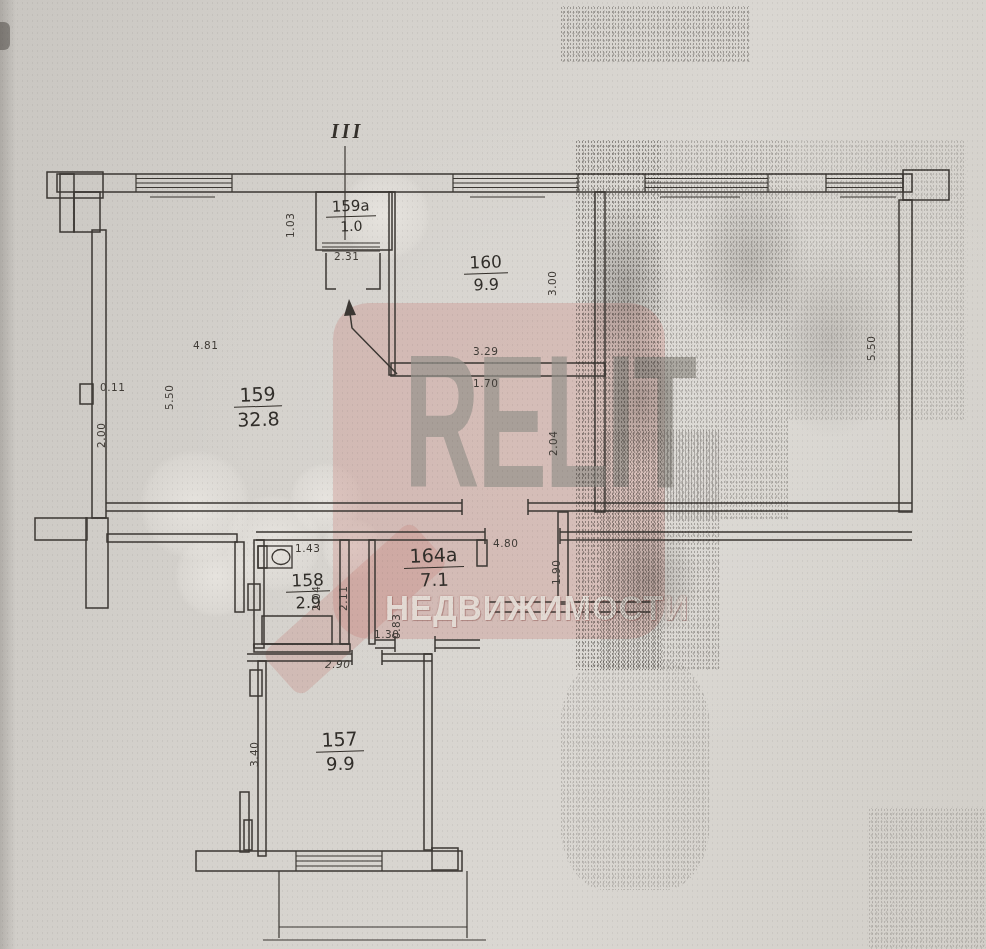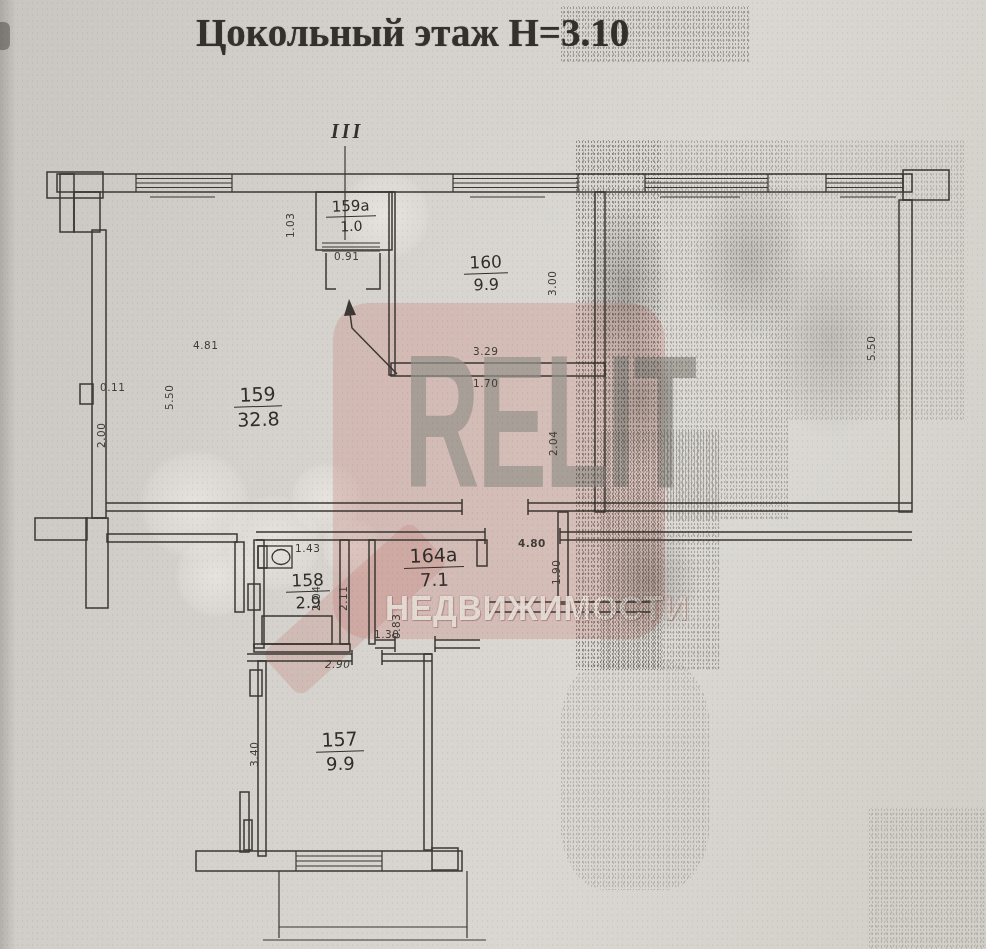--- a/index.html
+++ b/index.html
@@ -168,21 +168,20 @@
       </g>
       <g stroke-width="1.2">
         <path d="M279 871 V938 M467 871 V938 M279 927 H467 M263 940 H486"></path>
       </g>
     </g>
   </svg>
 
   <div class="wm-brand" style="left:404px;top:336px;">RELIT</div>
   <div class="wm-row wm-row2" style="left:385px;top:588px;">НЕДВИЖИМОСТИ</div>
 
-  <div class="title" style="left:196px;top:10px;">Цокольный этаж Н=3.10</div>
   <div class="entr" style="left:331px;top:120px;font-style:italic;">III</div>
 
   <div class="room-label" style="left:314px;top:197px;width:74px;font-size:15px;">
     <div class="num">159а</div>
     <div class="area" style="font-size:14px;">1.0</div>
   </div>
   <div class="room-label" style="left:452px;top:252px;width:68px;font-size:17px;">
     <div class="num">160</div>
     <div class="area" style="font-size:16px;">9.9</div>
   </div>
@@ -196,32 +195,32 @@
   </div>
   <div class="room-label" style="left:386px;top:544px;width:96px;font-size:19px;">
     <div class="num">164а</div>
     <div class="area" style="font-size:18px;">7.1</div>
   </div>
   <div class="room-label" style="left:303px;top:728px;width:74px;font-size:19px;">
     <div class="num">157</div>
     <div class="area" style="font-size:18px;">9.9</div>
   </div>
 
-  <div class="dim" style="left:334px;top:250px;">0.91</div>
+  <div class="dim" style="left:334px;top:250px;">2.31</div>
   <div class="dim vdim" style="left:297px;top:224px;">1.03</div>
   <div class="dim" style="left:193px;top:339px;">4.81</div>
   <div class="dim vdim" style="left:176px;top:396px;">5.50</div>
   <div class="dim" style="left:100px;top:381px;text-align:right;">0.11</div>
   <div class="dim vdim" style="left:108px;top:434px;">2.00</div>
   <div class="dim" style="left:473px;top:345px;">3.29</div>
   <div class="dim" style="left:473px;top:377px;">1.70</div>
   <div class="dim vdim" style="left:559px;top:282px;">3.00</div>
   <div class="dim vdim" style="left:560px;top:442px;">2.04</div>
   <div class="dim vdim" style="left:878px;top:347px;">5.50</div>
-  <div class="dim" style="left:518px;top:537px;font-weight:bold;">4.80</div>
+  <div class="dim" style="left:493px;top:537px;">4.80</div>
   <div class="dim vdim" style="left:563px;top:571px;">1.90</div>
   <div class="dim" style="left:295px;top:542px;">1.43</div>
   <div class="dim vdim" style="left:323px;top:597px;">2.04</div>
   <div class="dim vdim" style="left:350px;top:597px;">2.11</div>
   <div class="dim" style="left:374px;top:628px;">1.30</div>
   <div class="dim vdim" style="left:403px;top:625px;">0.83</div>
   <div class="dim" style="left:325px;top:658px;font-style:italic;">2.90</div>
   <div class="dim vdim" style="left:261px;top:753px;">3.40</div>
 
   <div class="grain"></div>

